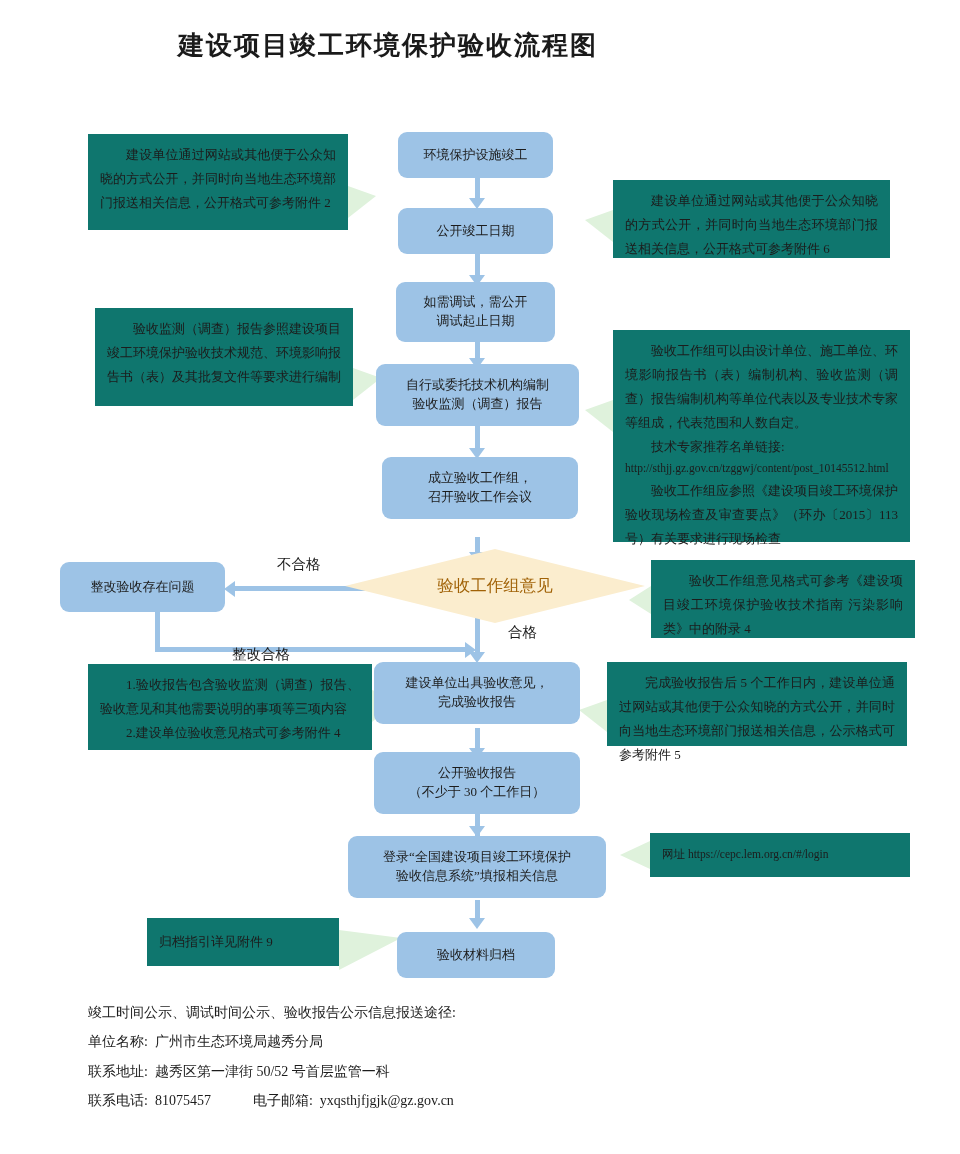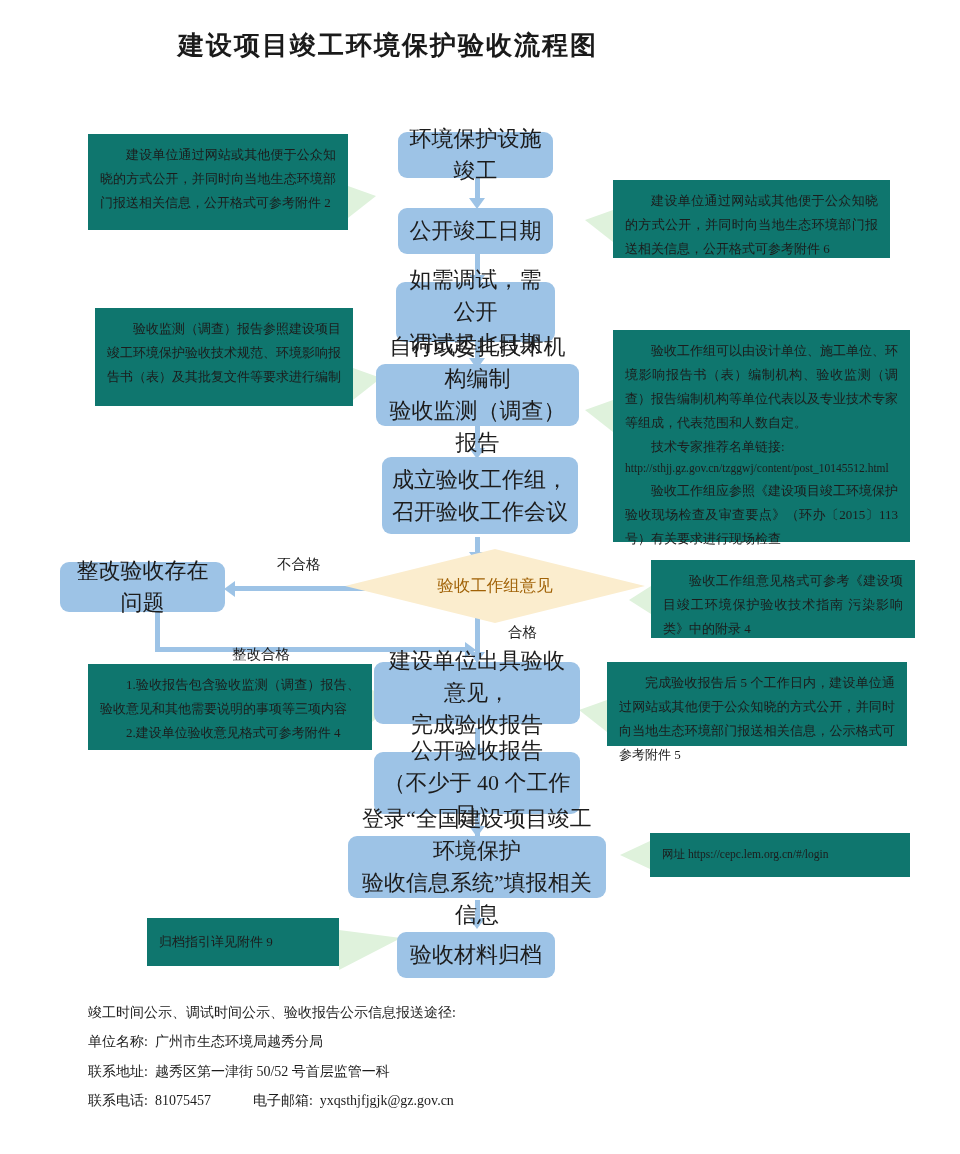--- a/index.html
+++ b/index.html
@@ -20,21 +20,21 @@
     font-family:"Liberation Serif","DejaVu Serif",serif;
   }
 
   
   .node{
     position:absolute;
     background:#9DC3E6;
     border-radius:9px;
     display:flex;align-items:center;justify-content:flex-start;
     text-align:center;
-    font-size:22px;
+    font-size:13px;
     line-height:1.45;
     color:#1c1c1c;
     padding:4px 8px;
     box-sizing:border-box;
     font-family:"Liberation Serif","DejaVu Serif",serif;
   }
   .node span{display:block;width:100%;white-space:pre-line;}
 
   
   .diamond{
@@ -193,41 +193,41 @@
   <div class="node" style="left:396px;top:282px;width:159px;height:60px;">
     <span>如需调试，需公开
 调试起止日期</span>
   </div>
 
   <div class="node" style="left:376px;top:364px;width:203px;height:62px;">
     <span>自行或委托技术机构编制
 验收监测（调查）报告</span>
   </div>
 
-  <div class="node" style="left:382px;top:457px;width:196px;height:77px;">
+  <div class="node" style="left:382px;top:457px;width:196px;height:62px;">
     <span>成立验收工作组，
 召开验收工作会议</span>
   </div>
 
   <div class="diamond" style="left:345px;top:549px;width:300px;height:74px;">
     <span>验收工作组意见</span>
   </div>
 
   <div class="node" style="left:60px;top:562px;width:165px;height:50px;">
     <span>整改验收存在问题</span>
   </div>
 
   <div class="node" style="left:374px;top:662px;width:206px;height:62px;">
     <span>建设单位出具验收意见，
 完成验收报告</span>
   </div>
 
   <div class="node" style="left:374px;top:752px;width:206px;height:62px;">
     <span>公开验收报告
-（不少于 40 个工作日）</span>
+（不少于 30 个工作日）</span>
   </div>
 
   <div class="node" style="left:397px;top:932px;width:158px;height:46px;">
     <span>验收材料归档</span>
   </div>
 
   <div class="node" style="left:348px;top:836px;width:258px;height:62px;">
     <span>登录“全国建设项目竣工环境保护
 验收信息系统”填报相关信息</span>
   </div>

